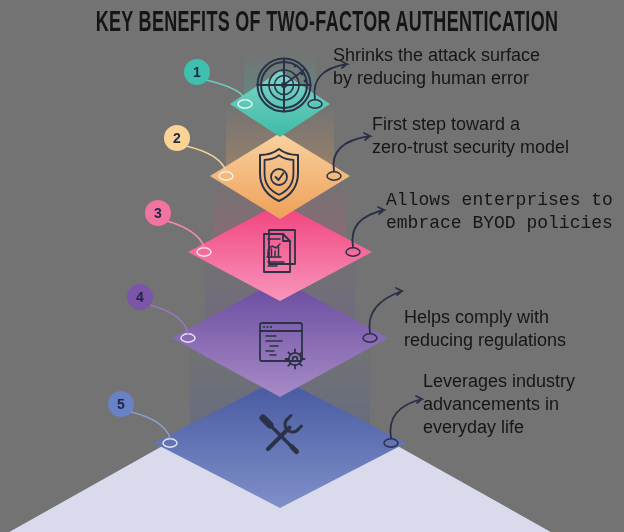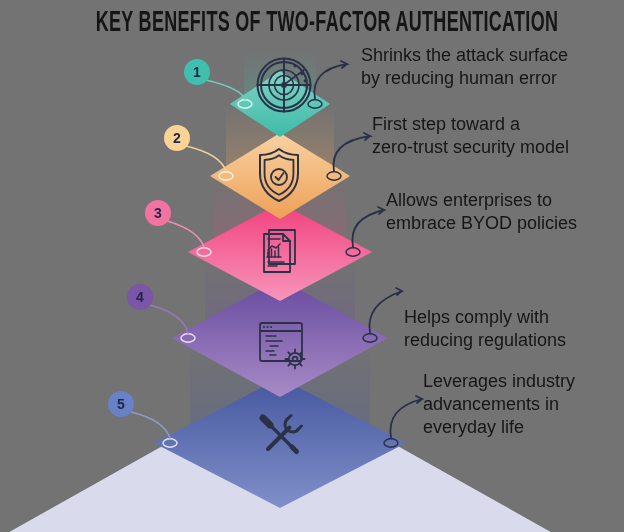--- a/index.html
+++ b/index.html
@@ -13,23 +13,23 @@
          display:flex;align-items:center;justify-content:center;
          font:700 14px "Liberation Sans",sans-serif;color:#1E2747;}
   .b1{left:184px;top:59px;background:#3FBFAE;}
   .b2{left:164px;top:125px;background:#FBD394;}
   .b3{left:145px;top:200px;background:#F272A2;}
   .b4{left:127px;top:284px;background:#7A55A8;}
   .b5{left:108px;top:391px;background:#6981C6;}
   .caption{position:absolute;z-index:3;white-space:nowrap;
            font:400 18px/23px "Liberation Sans",sans-serif;color:#161616;}
   .caption span{display:block;}
-  .t1{left:361px;top:44px;}
+  .t1{left:333px;top:44px;}
   .t2{left:372px;top:113px;}
-  .t3{left:386px;top:189px;}
+  .t3{left:386px;top:189px;font-family:Liberation Mono, monospace;}
   .t4{left:404px;top:266px;margin-top:40px;}
   .t5{left:423px;top:370px;}
 </style>
 </head>
 <body>
 
 <div id="stage">
 
   <svg id="shapes" width="624" height="532" viewBox="0 0 624 532">
     <defs>

